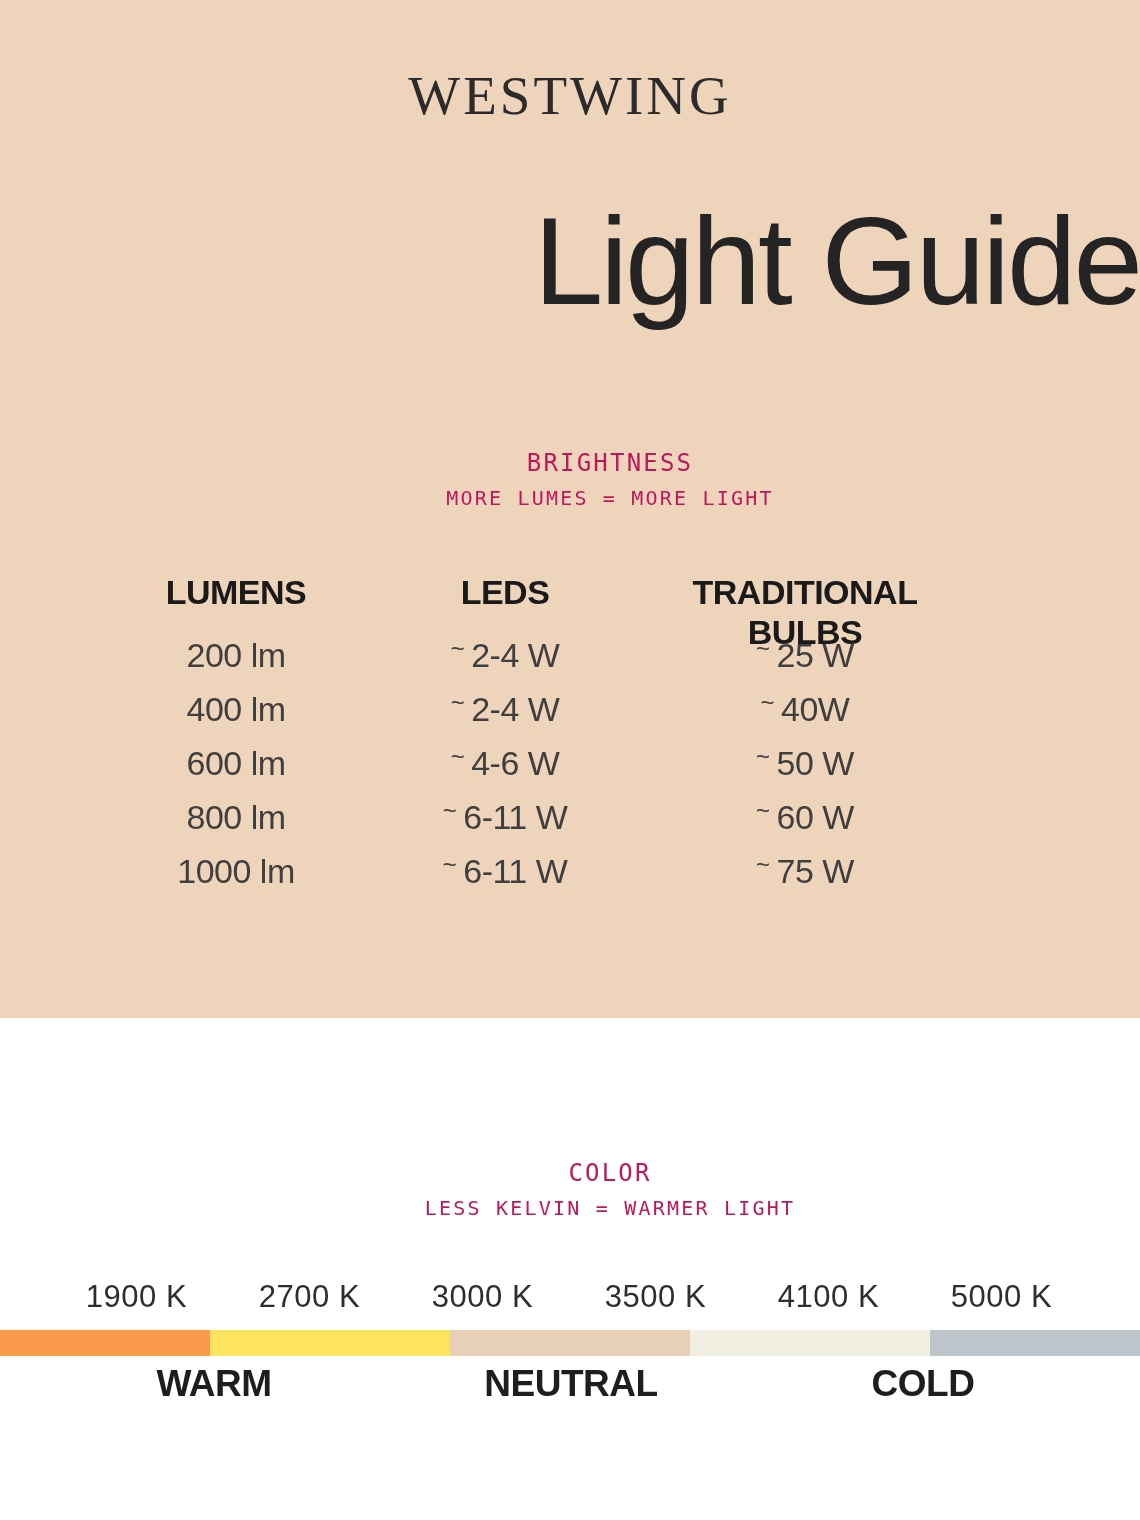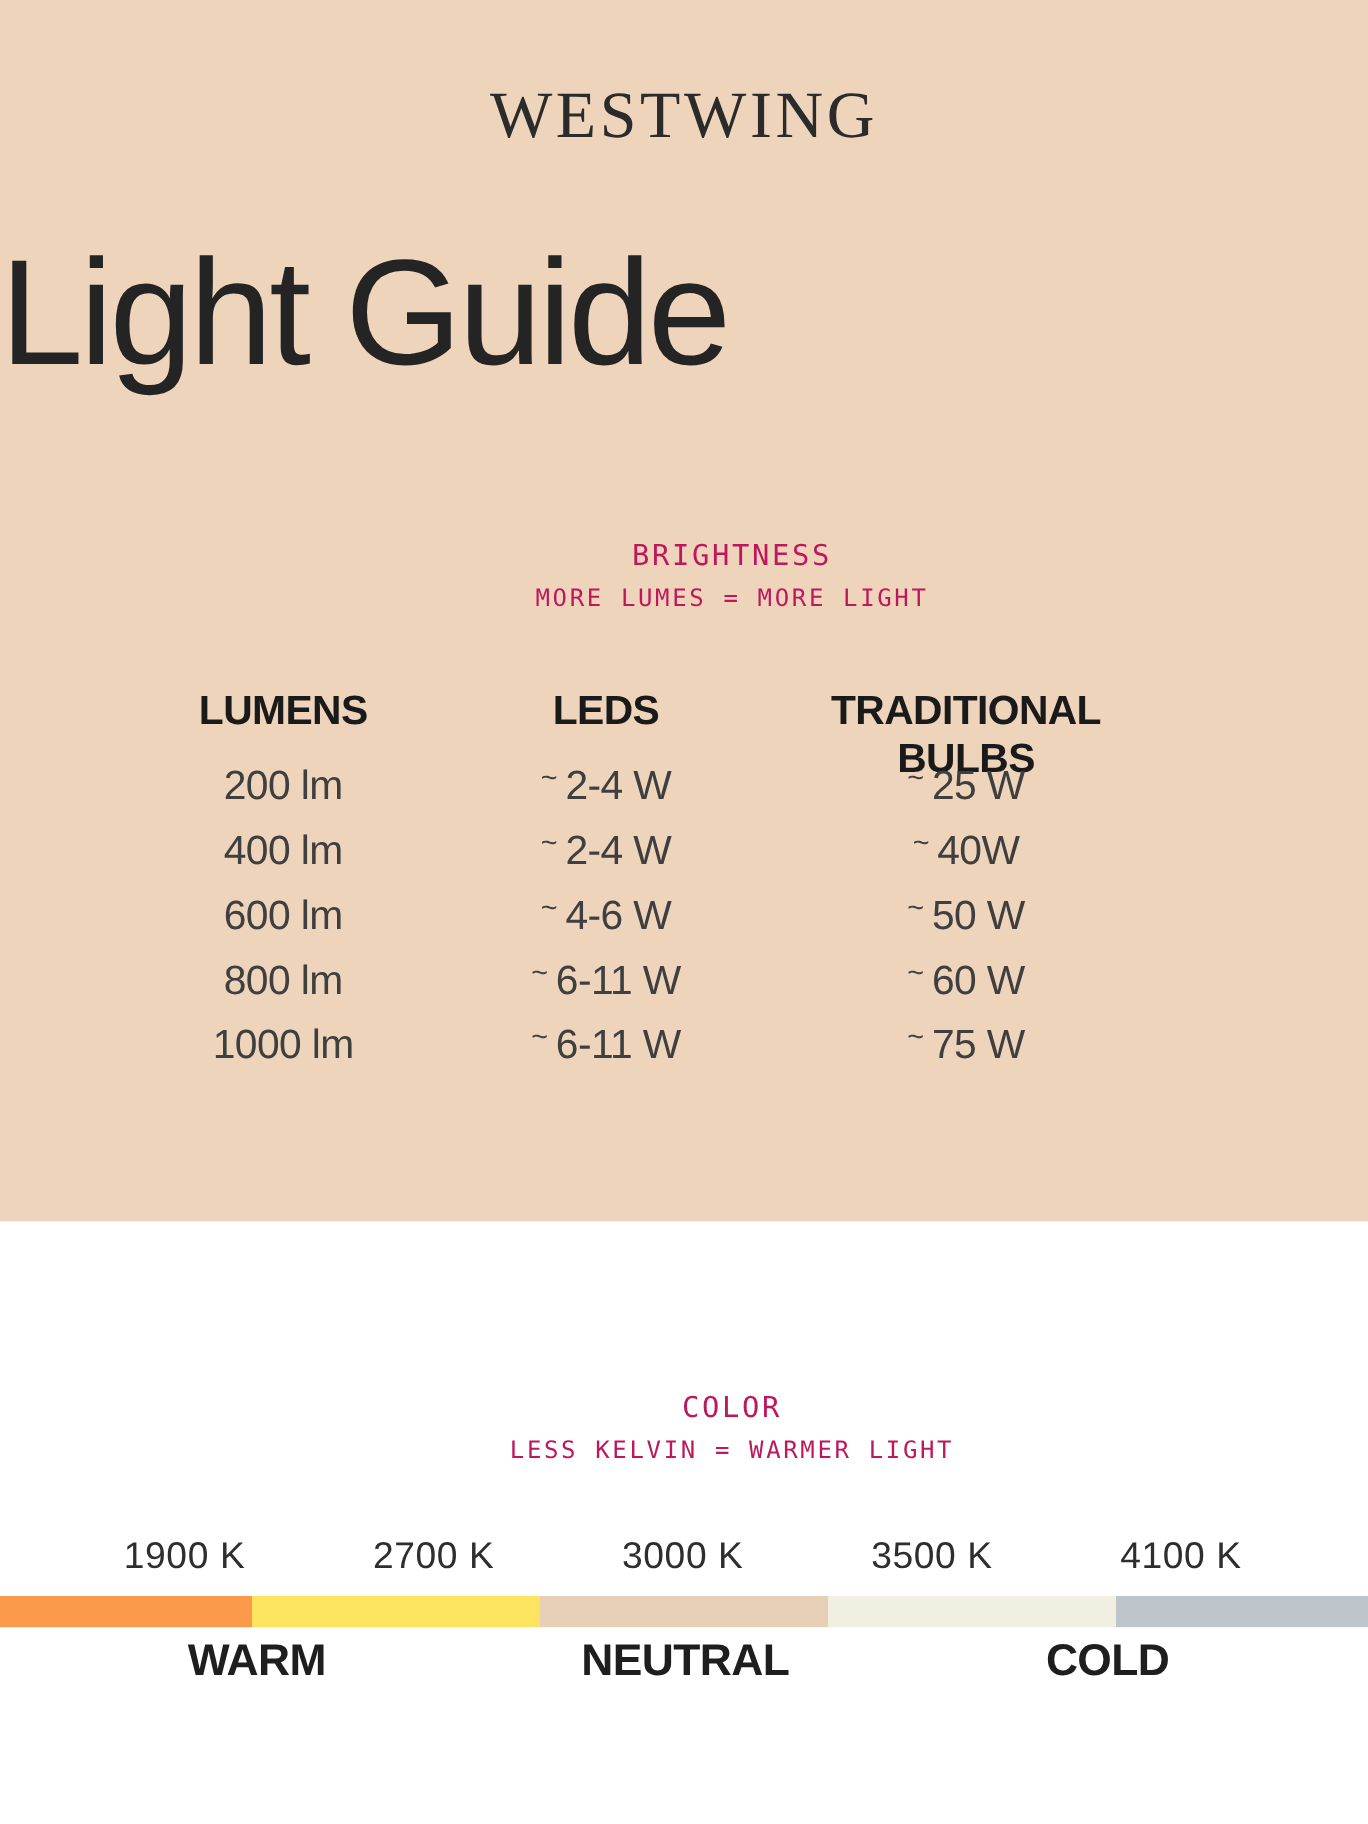--- a/index.html
+++ b/index.html
@@ -21,21 +21,21 @@
   .brand {
     position: absolute; top: 66px; left: 0; width: 100%;
     text-align: center;
     font-family: "Liberation Serif", serif;
     font-size: 55px; line-height: 60px;
     letter-spacing: 3px;
     color: #2b2b2b;
   }
   .page-title {
     position: absolute; top: 186px; left: 0; width: 100%;
-    text-align: left;
+    text-align: right;
     font-size: 125px; line-height: 150px;
     letter-spacing: -3px;
     font-weight: 400;
     color: #242424;
   }
   .mono {
     font-family: "DejaVu Sans Mono", "Liberation Mono", monospace;
     font-weight: 400;
     color: #be185d;
     margin-left: 40px;
@@ -176,20 +176,21 @@
 
     <div class="mono section-subheading color-subheading">LESS KELVIN = WARMER LIGHT</div>
     <div class="mono section-heading color-heading">COLOR</div>
 
     <div class="kelvin-row">
       <span class="kelvin-label">1900 K</span>
       <span class="kelvin-label">2700 K</span>
       <span class="kelvin-label">3000 K</span>
       <span class="kelvin-label">3500 K</span>
       <span class="kelvin-label">4100 K</span>
+      <span class="kelvin-label">5000 K</span>
     </div>
 
     <div class="kelvin-bar">
       <div class="bar-seg seg-0" style="background-color: rgb(251, 154, 75);"></div>
       <div class="bar-seg seg-1" style="background-color: rgb(252, 227, 96);"></div>
       <div class="bar-seg seg-2" style="background-color: rgb(232, 207, 184);"></div>
       <div class="bar-seg seg-3" style="background-color: rgb(240, 239, 226);"></div>
       <div class="bar-seg seg-4" style="background-color: rgb(189, 197, 203);"></div>
     </div>
 

